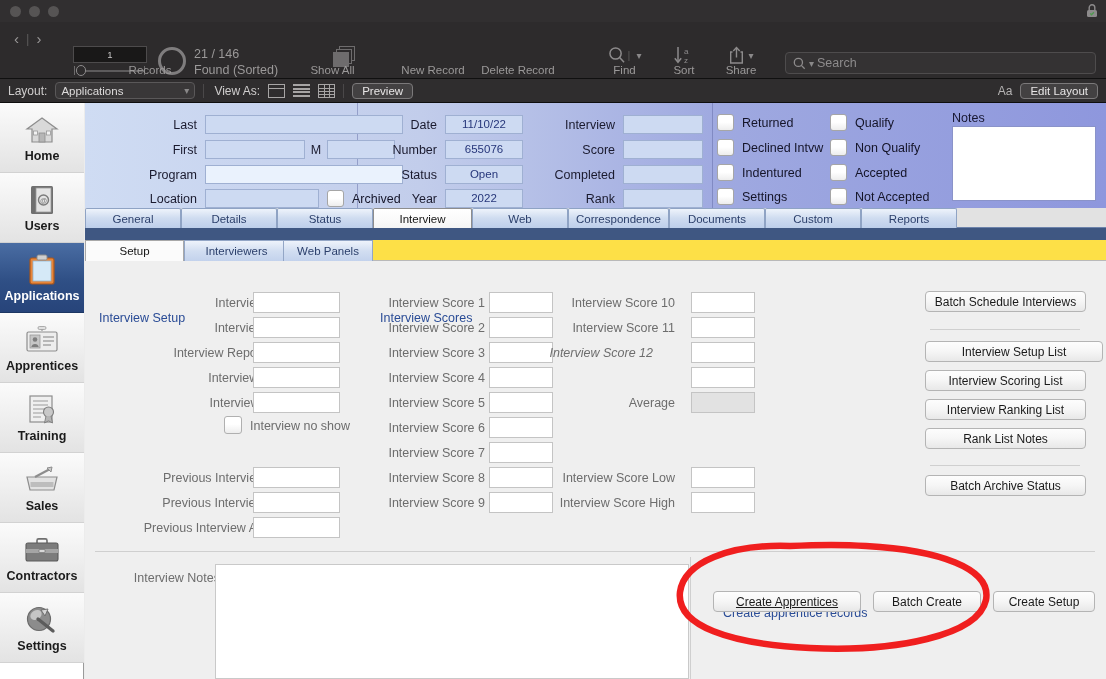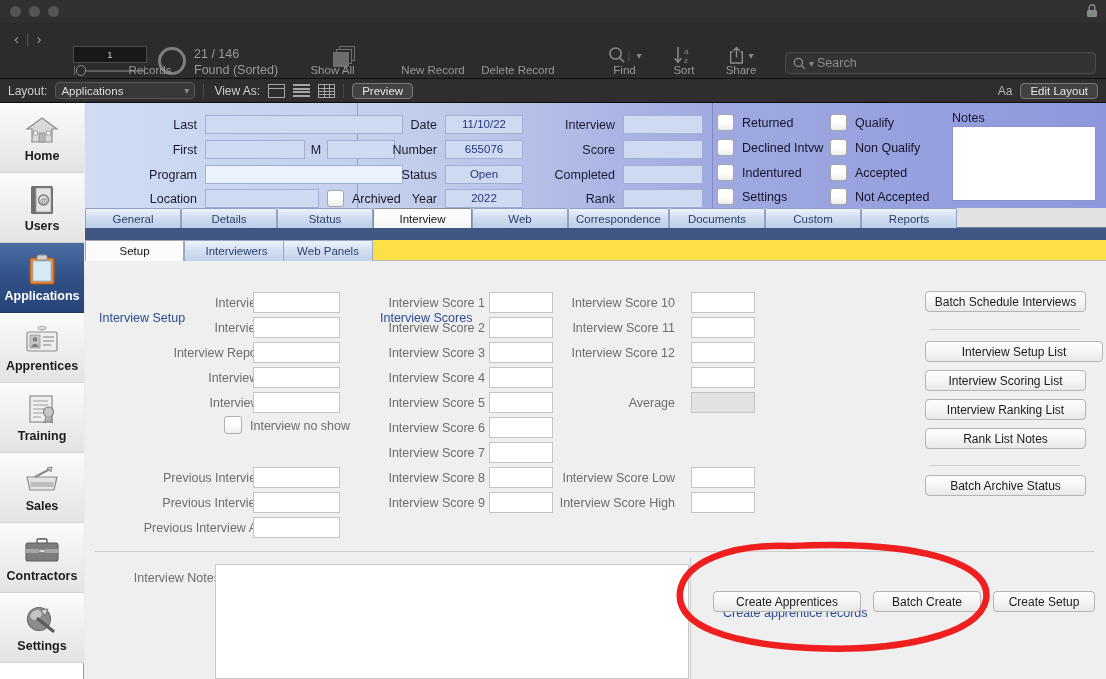--- a/index.html
+++ b/index.html
@@ -649,21 +649,21 @@
     <div class="in-w" style="left:404px; top:181px; width:64px;"></div>
     <div class="lbl-r" style="left:230px; top:210px; width:170px;">Interview Score 8</div>
     <div class="in-w" style="left:404px; top:206px; width:64px;"></div>
     <div class="lbl-r" style="left:230px; top:235px; width:170px;">Interview Score 9</div>
     <div class="in-w" style="left:404px; top:231px; width:64px;"></div>
 
     <div class="lbl-r" style="left:410px; top:35px; width:180px;">Interview Score 10</div>
     <div class="in-w" style="left:606px; top:31px; width:64px;"></div>
     <div class="lbl-r" style="left:410px; top:60px; width:180px;">Interview Score 11</div>
     <div class="in-w" style="left:606px; top:56px; width:64px;"></div>
-    <div class="lbl-r" style="left:410px; top:85px; width:180px;">Interview Score 12</div>
+    <div class="lbl-r" style="left:388px; top:85px; width:180px;font-style:italic;">Interview Score 12</div>
     <div class="in-w" style="left:606px; top:81px; width:64px;"></div>
     <div class="in-w" style="left:606px; top:106px; width:64px;"></div>
 
     <div class="lbl-r" style="left:490px; top:135px; width:100px;">Average</div>
     <div class="in-w in-gray" style="left:606px; top:131px; width:64px;"></div>
 
     <div class="lbl-r" style="left:410px; top:210px; width:180px;">Interview Score Low</div>
     <div class="in-w" style="left:606px; top:206px; width:64px;"></div>
     <div class="lbl-r" style="left:410px; top:235px; width:180px;">Interview Score High</div>
     <div class="in-w" style="left:606px; top:231px; width:64px;"></div>
@@ -677,21 +677,21 @@
     <div class="hr-line" style="left:845px; top:204px; width:150px;"></div>
     <div class="btn" style="left:840px; top:214px; width:161px;">Batch Archive Status</div>
 
     <div class="hr-line" style="left:10px; top:290px; width:1000px;"></div>
 
     <div class="lbl-r" style="left:10px; top:310px; width:125px;">Interview Notes</div>
     <div class="notes-big" style="left:130px; top:303px; width:474px; height:115px;"></div>
 
     <div class="vline" style="left:605px; top:296px; height:122px;"></div>
     <div class="sec-title" style="left:638px; top:305px; font-weight:normal;">Create apprentice records</div>
-    <div class="btn" style="left:628px; top:330px; width:148px;">Create Apprentices</div>
+    <div class="btn" style="left:628px; top:330px; width:148px;text-decoration:underline;">Create Apprentices</div>
     <div class="btn" style="left:788px; top:330px; width:108px;">Batch Create</div>
     <div class="btn" style="left:908px; top:330px; width:102px;">Create Setup</div>
   </div>
 
   <svg class="annot" width="330" height="120" viewBox="0 0 330 120">
     <path d="M 120 6 C 60 4, 14 22, 10 52 C 6 86, 60 104, 140 108
              C 225 112, 308 96, 316 60 C 322 28, 268 10, 196 6
              C 168 4, 140 5, 120 6 Z" fill="none" stroke="#f01f1f" stroke-width="6.5" stroke-linecap="round"></path>
   </svg>
 

